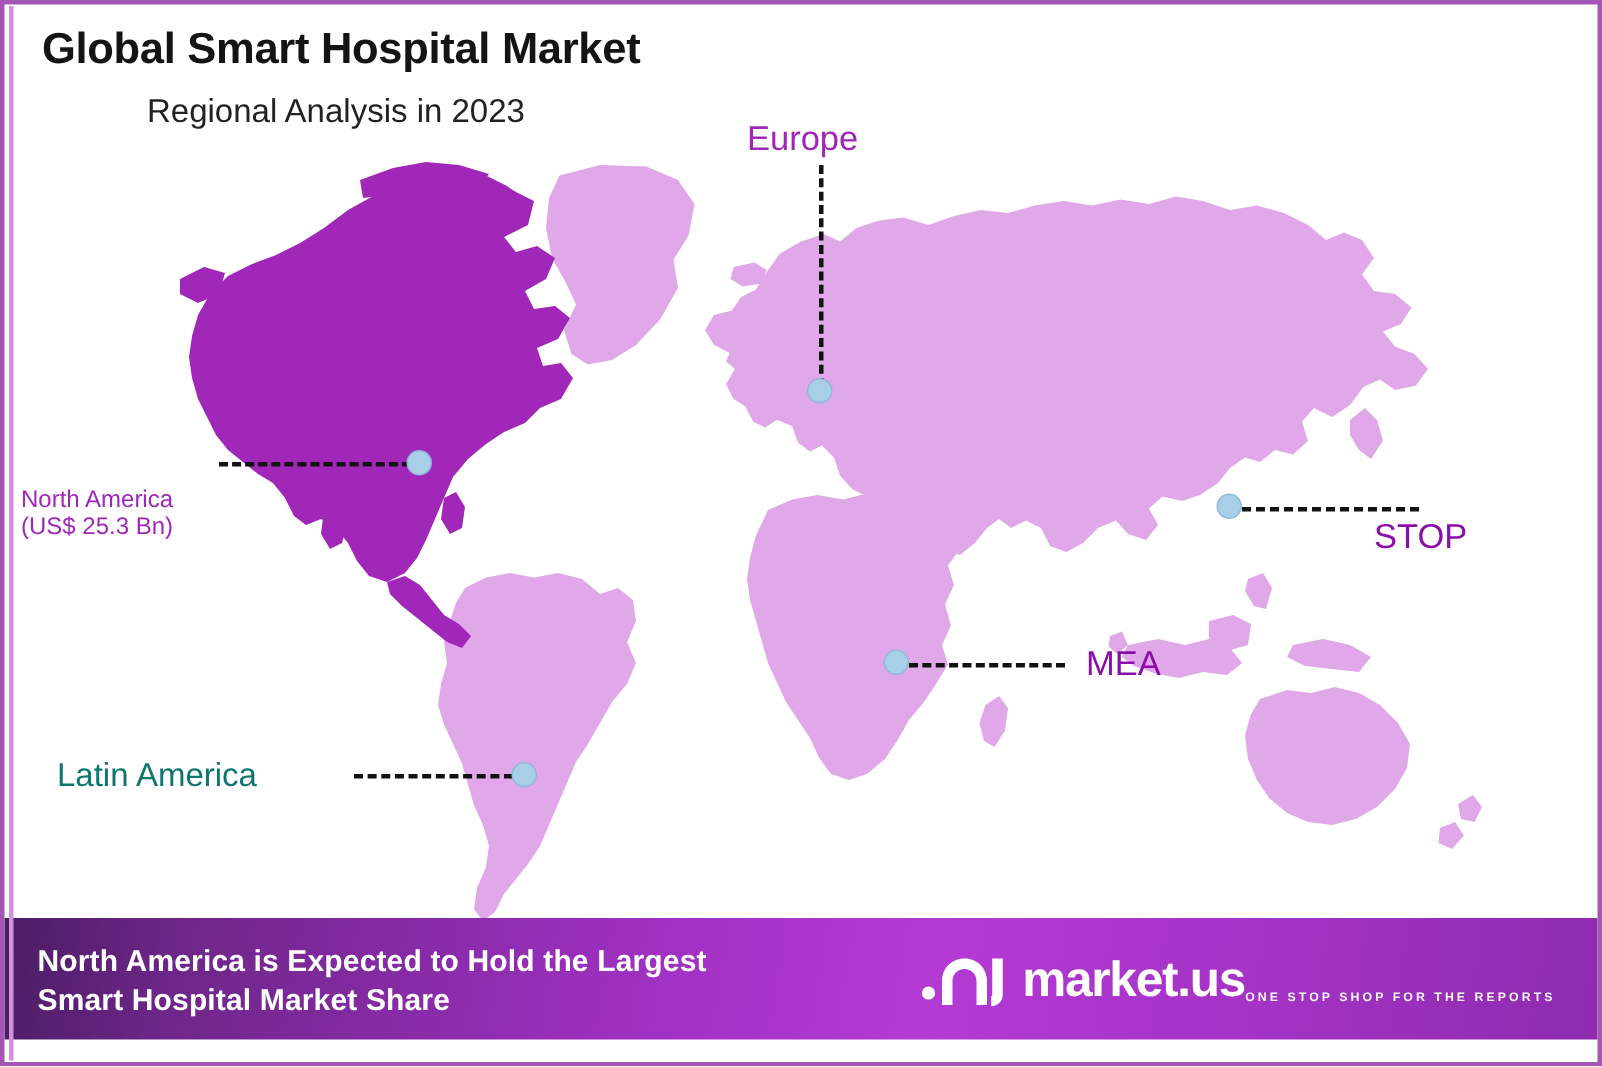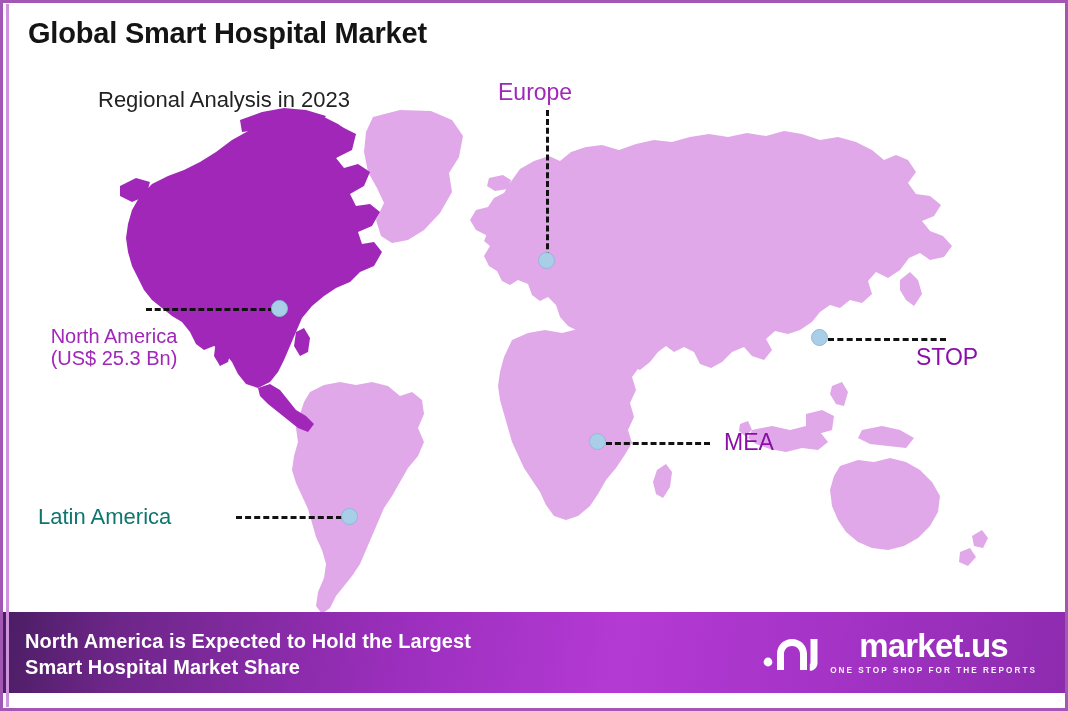--- a/index.html
+++ b/index.html
@@ -19,32 +19,32 @@
   }
   
   #header{position:absolute;left:0;top:0;width:1068px;z-index:20;}
   #title{
     position:absolute;left:28px;top:17px;
     font-size:29px;font-weight:bold;color:#141414;letter-spacing:-0.2px;
     white-space:nowrap;
   }
   #subtitle{
     position:absolute;left:98px;top:61px;
-    font-size:22px;font-weight:normal;color:#222222;white-space:nowrap;margin-top:26px;
+    font-size:22px;font-weight:normal;color:#222222;white-space:nowrap;
   }
   
   #map-wrap{position:absolute;left:0;top:0;width:1068px;height:640px;z-index:5;}
   #worldmap{display:block;}
   
   #anno{position:absolute;left:0;top:0;width:1068px;height:640px;z-index:22;}
   .region-label{
     position:absolute;color:#9C1BB5;font-weight:normal;white-space:nowrap;
     line-height:1.12;
   }
-  .rl-na{left:14px;top:325px;font-size:20px;text-align:center;width:200px;color:#a027b8;}
+  .rl-na{left:14px;top:325px;font-size:16px;width:200px;color:#a027b8;}
   .rl-eu{left:498px;top:80px;font-size:23px;color:#a027b8;}
   .rl-apac{left:916px;top:345px;font-size:23px;color:#8a0fa8;}
   .rl-mea{left:724px;top:430px;font-size:23px;color:#8a0fa8;}
   .rl-latam{left:38px;top:505px;font-size:22px;color:#0f766e;}
   .dot{
     position:absolute;width:17px;height:17px;border-radius:50%;
     background:#a9cfe8;border:1px solid #8fb9d8;box-sizing:border-box;
   }
   .dash-h{
     position:absolute;height:0;border-top:3px dashed #121212;
@@ -61,21 +61,21 @@
   #footer-text{
     position:absolute;left:22px;top:16px;
     color:#ffffff;font-size:20px;font-weight:bold;line-height:1.32;
     white-space:pre-line;letter-spacing:0.1px;
   }
   #logo{
     position:absolute;right:28px;top:16px;height:48px;
     display:flex;align-items:center;gap:11px;
   }
   #logo-mark{width:56px;height:40px;flex:0 0 auto;}
-  #logo-text-wrap{display:flex;flex-direction:column;align-items:center;}
+  #logo-text-wrap{display:flex;flex-direction:row;align-items:flex-end;}
   #logo-word{
     color:#ffffff;font-size:33px;font-weight:bold;line-height:1;letter-spacing:-0.8px;
   }
   #logo-tag{
     color:#ffffff;font-size:8.2px;font-weight:bold;letter-spacing:2.05px;
     margin-top:4px;white-space:nowrap;opacity:.95;
   }
 </style>
 </head>
 <body>

